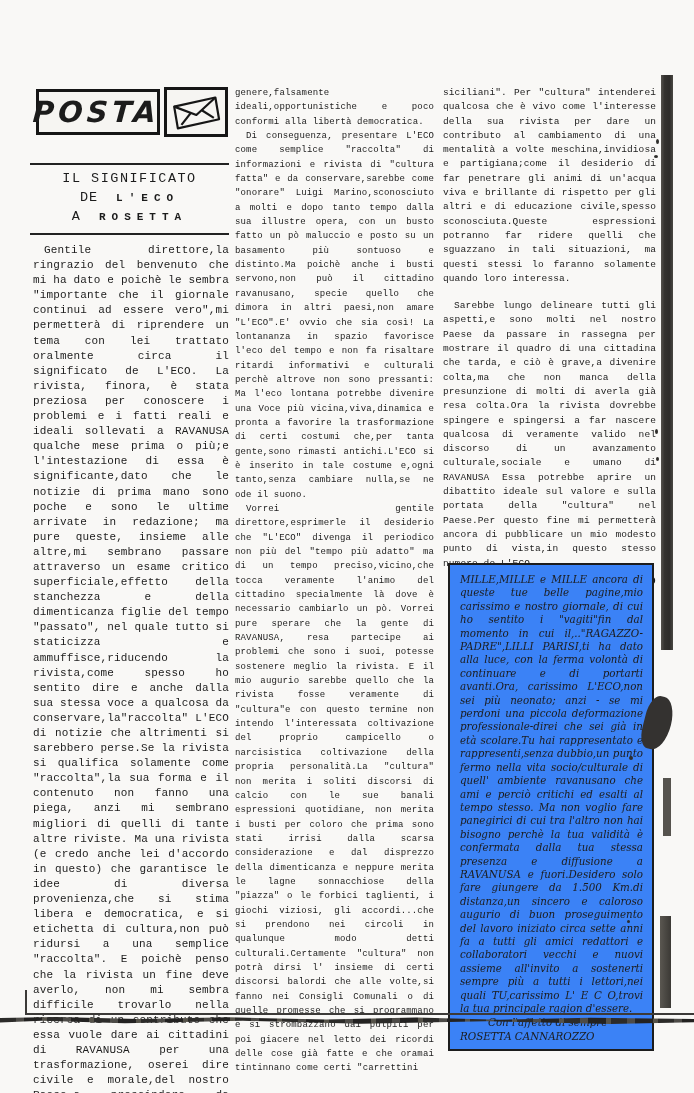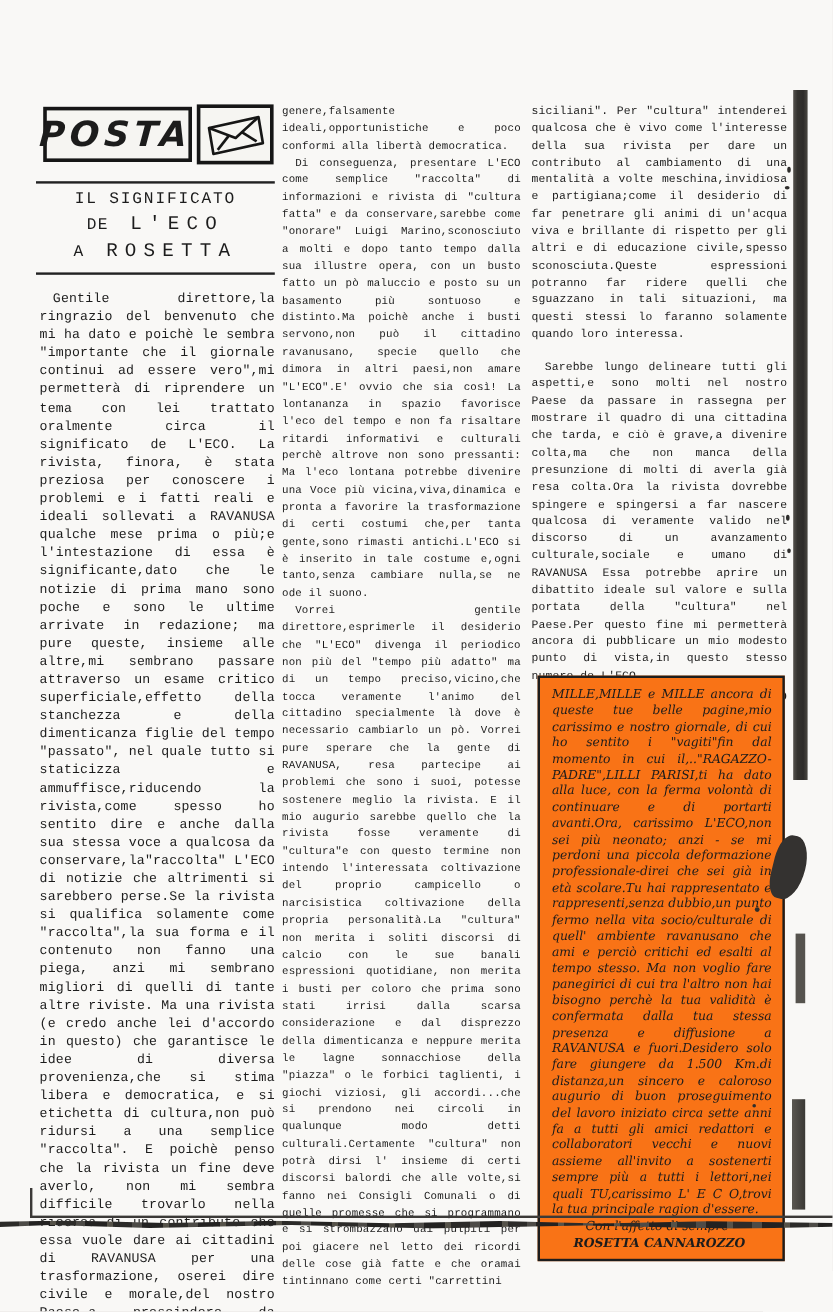--- a/index.html
+++ b/index.html
@@ -33,59 +33,59 @@
   }
   .env-box {
     border: 3px solid #161616;
     width: 58px; height: 44px; margin-top: -2px;
     display: flex; align-items: center; justify-content: center;
     background: #f6f5f2;
   }
 
   
   .heading-block {
-    position: absolute; left: 30px; top: 151px; width: 199px;
+    position: absolute; left: 30px; top: 163px; width: 199px;
     border-top: 2px solid #222; border-bottom: 2px solid #222;
     padding: 6px 0 9px 0;
     text-align: center;
   }
   .h-line1 { font-size: 13.5px; letter-spacing: 1.5px; font-weight: 500; }
   .h-line2, .h-line3 { margin-top: 4px; font-size: 13.5px; }
   .h-small { letter-spacing: 1px; margin-right: 18px; text-align: right; }
-  .h-big { font-weight: normal; font-size: 16px; letter-spacing: 6px; }
+  .h-big { font-weight: bold; font-size: 11px; letter-spacing: 6px; }
 
   
   .tcol { position: absolute; text-align: justify; }
   .tcol p { margin: 0; overflow-wrap: break-word; font-family: Liberation Mono, monospace; }
   .tcol p.indent { text-indent: 11px; }
   #col1 { left: 33px;  top: 243px; width: 196px; font-size: 11px;   line-height: 15.1px; letter-spacing: 0.15px; }
   #col2 { left: 235px; top: 86px;  width: 199px; font-size: 9px;   line-height: 14.35px; letter-spacing: 0.15px; }
   #col3 { left: 443px; top: 86px;  width: 213px; font-size: 9.5px; line-height: 14.3px; letter-spacing: 0.1px; }
   #col3 p.gap { margin-top: 13px; }
   .article-signature {
     margin-top: 4px; text-align: right;
     font-weight: bold; font-size: 10px; letter-spacing: 0.5px;
   }
 
   
   .letter-box {
     position: absolute; left: 448px; top: 563px; width: 206px;
     min-height: 414px;
     border: 2.5px solid #1d1d1d;
-    background: #f97316;
+    background: #3b82f6;
     box-sizing: border-box;
     padding: 8px 9px 6px 10px;
     font-family: "DejaVu Serif", "Liberation Serif", serif;
     font-style: italic;
     font-size: 10.3px; line-height: 13.4px;
     text-align: justify;
   }
   .letter-box p { margin: 0; overflow-wrap: break-word; }
   .letter-closing { margin-top: 1px; padding-left: 28px; text-align: left; }
-  .letter-signature { text-align: center; font-weight: bold; padding-right: 4px; }
+  .letter-signature { text-align: left; font-weight: normal; padding-right: 4px; }
 
   
   .artifact { position: absolute; pointer-events: none; }
   .edge-bar-1 { left: 661px; top: 75px;  width: 12px; height: 575px;
     background: linear-gradient(90deg,#55524d 0%,#34322f 30%,#2e2c2a 70%,#4a4843 100%); }
   .edge-blob  { left: 644px; top: 696px; width: 27px; height: 54px;
     background: #343230; border-radius: 46% 54% 60% 40%; transform: rotate(14deg); }
   .edge-bar-2 { left: 663px; top: 778px; width: 8px;  height: 58px; background: #56534e; }
   .edge-bar-3 { left: 660px; top: 916px; width: 11px; height: 92px;
     background: linear-gradient(90deg,#5a5751,#3b3935); }

